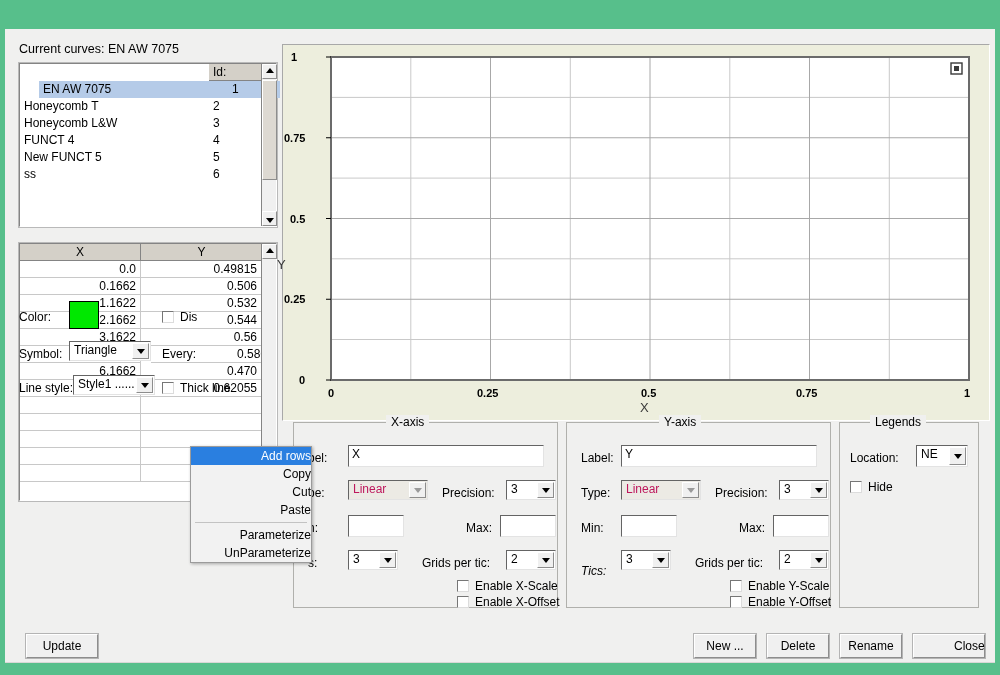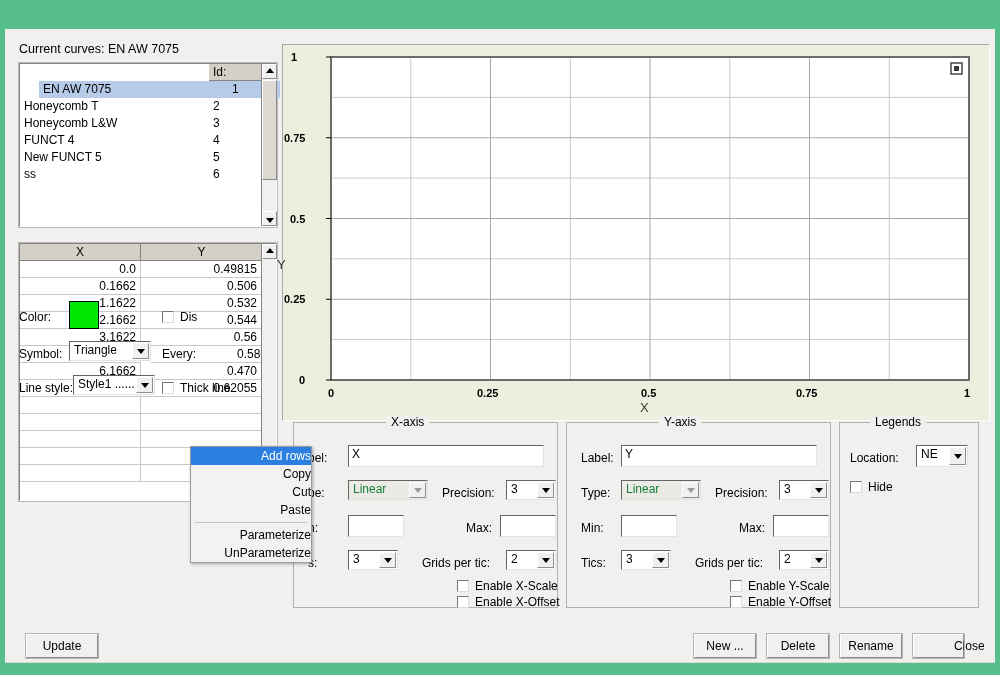--- a/index.html
+++ b/index.html
@@ -67,21 +67,21 @@
     border-top:1px solid #fff; border-left:1px solid #fff;
     border-right:1px solid #8d8d8d; border-bottom:1px solid #8d8d8d;
   }
   .combo .arw:after {
     content:""; position:absolute; left:50%; top:50%;
     margin-left:-4px; margin-top:-2px;
     border-left:4px solid transparent; border-right:4px solid transparent;
     border-top:5px solid #000;
   }
   .combo.disabled { background:#eceae4; }
-  .combo.disabled .val { color:#15803d; }
+  .combo.disabled .val { color:#be185d; }
   .combo.disabled .arw:after { border-top-color:#9a9a9a; }
 
   .cb { position:absolute; cursor:pointer; }
   .cb .box {
     position:absolute; left:0; top:1px; width:12px; height:12px;
     background:#fff;
     border-top:1px solid #767676; border-left:1px solid #767676;
     border-right:1px solid #dcdcdc; border-bottom:1px solid #dcdcdc;
   }
   .cb .txt { position:absolute; left:18px; top:0px; white-space:nowrap; font-size:12px; }
@@ -412,21 +412,21 @@
       <div class="combo" style="left:212px; top:57px; width:50px; height:20px;">
         <span class="val">3</span>
         <span class="arw"></span>
       </div>
 
       <div class="lbl" style="left:14px; top:98px;">Min:</div>
       <div class="tfield" style="left:54px; top:92px; width:56px; height:22px;"></div>
       <div class="lbl" style="left:172px; top:98px;">Max:</div>
       <div class="tfield" style="left:206px; top:92px; width:56px; height:22px;"></div>
 
-      <div class="lbl" style="left:14px; top:133px;">Tics:</div>
+      <div class="lbl" style="left:14px; top:141px;font-style:italic;">Tics:</div>
       <div class="combo" style="left:54px; top:127px; width:50px; height:20px;">
         <span class="val">3</span>
         <span class="arw"></span>
       </div>
       <div class="lbl" style="left:128px; top:133px;">Grids per tic:</div>
       <div class="combo" style="left:212px; top:127px; width:50px; height:20px;">
         <span class="val">2</span>
         <span class="arw"></span>
       </div>
 
@@ -452,21 +452,21 @@
       <div class="cb" style="left:10px; top:57px;">
         <span class="box"></span>
         <span class="txt">Hide</span>
       </div>
     </div>
 
     <div class="btn" style="left:21px;  top:605px; width:72px; height:24px; line-height:22px;">Update</div>
     <div class="btn" style="left:689px; top:605px; width:62px; height:24px; line-height:22px;">New ...</div>
     <div class="btn" style="left:762px; top:605px; width:62px; height:24px; line-height:22px;">Delete</div>
     <div class="btn" style="left:835px; top:605px; width:62px; height:24px; line-height:22px;">Rename</div>
-    <div class="btn" style="left:908px; top:605px; width:51px; height:24px; line-height:22px;padding-left:40px;">Close</div>
+    <div class="btn" style="left:908px; top:605px; width:72px; height:24px; line-height:22px;padding-left:40px;">Close</div>
 
     <div id="ctxmenu" style="left:185px; top:417px; width:122px;text-align:right;">
       <div id="ctx-items">
           <div class="mi hl">Add rows</div>
           <div class="mi">Copy</div>
           <div class="mi">Cut</div>
           <div class="mi">Paste</div>
           <div class="sep"></div>
           <div class="mi">Parameterize</div>
           <div class="mi">UnParameterize</div>

